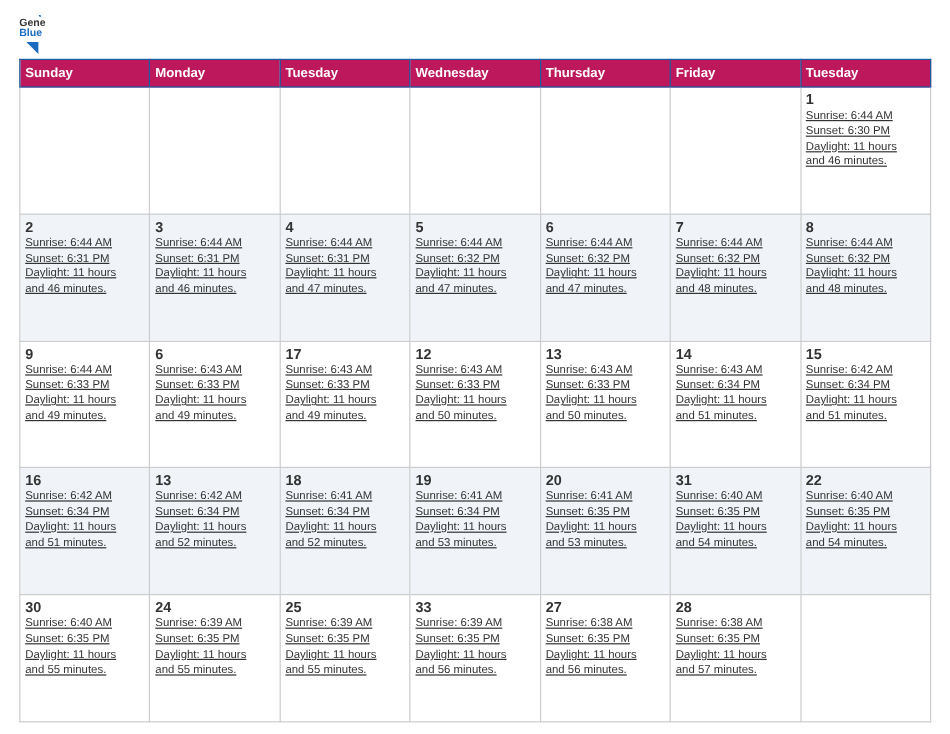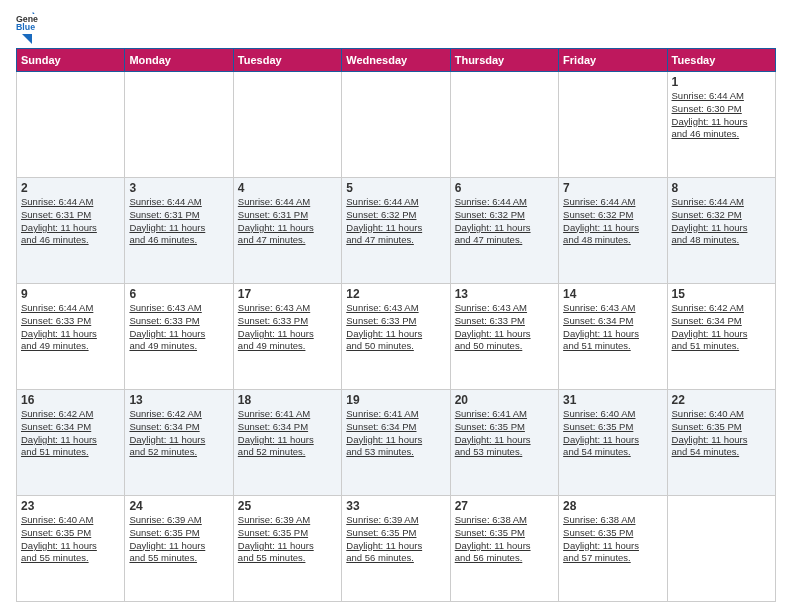--- a/index.html
+++ b/index.html
@@ -227,21 +227,21 @@
             <span class="day-num">31</span>
             <div class="day-info">Sunrise: 6:40 AM<br>Sunset: 6:35 PM<br>Daylight: 11 hours<br>and 54 minutes.</div>
           </td>
           <td>
             <span class="day-num">22</span>
             <div class="day-info">Sunrise: 6:40 AM<br>Sunset: 6:35 PM<br>Daylight: 11 hours<br>and 54 minutes.</div>
           </td>
         </tr>
         <tr>
           <td>
-            <span class="day-num">23</span>
+            <span class="day-num">30</span>
             <div class="day-info">Sunrise: 6:40 AM<br>Sunset: 6:35 PM<br>Daylight: 11 hours<br>and 55 minutes.</div>
           </td>
           <td>
             <span class="day-num">24</span>
             <div class="day-info">Sunrise: 6:39 AM<br>Sunset: 6:35 PM<br>Daylight: 11 hours<br>and 55 minutes.</div>
           </td>
           <td>
             <span class="day-num">25</span>
             <div class="day-info">Sunrise: 6:39 AM<br>Sunset: 6:35 PM<br>Daylight: 11 hours<br>and 55 minutes.</div>
           </td>

